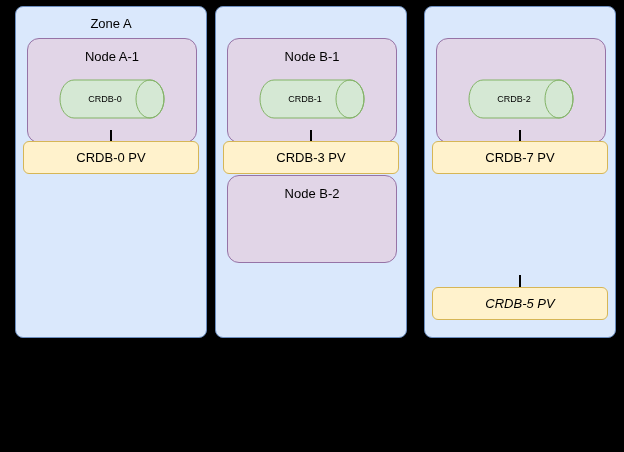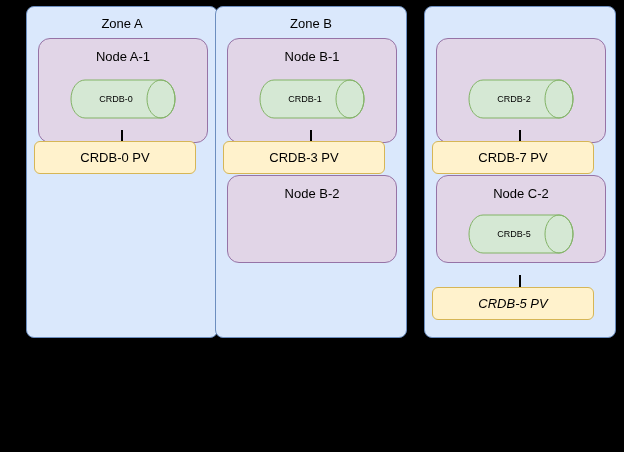--- a/index.html
+++ b/index.html
@@ -10,21 +10,21 @@
     position: relative; overflow: hidden;
   }
   .canvas { position: absolute; inset: 0; }
 
   .zone {
     position: absolute; top: 6px; width: 192px; height: 332px;
     background: var(--zone_fill, #dae8fc);
     border: 1px solid var(--zone_border, #6c8ebf);
     border-radius: 8px; box-sizing: border-box;
   }
-  .zone-a { left: 26px; }
+  .zone-a { left: 15px; }
   .zone-b { left: 215px; }
   .zone-c { left: 424px; }
 
   .zone-label {
     position: absolute; top: 9px; left: 0; width: 100%;
     text-align: center; font-size: 13px; color: #000;
   }
 
   .node {
     position: absolute; left: 11px; width: 170px;
@@ -50,21 +50,21 @@
   .cyl-label { font-size: 9px; fill: #000; font-family: "Liberation Sans", sans-serif; }
 
   .connector {
     position: absolute; left: calc(50% - 1px); width: 1.5px;
     background: var(--connector, #000000);
   }
   .connector-1 { top: 123px; height: 11px; }
   .connector-2 { top: 268px; height: 12px; }
 
   .pv {
-    position: absolute; left: 7px; width: 162px; height: 33px;
+    position: absolute; left: 7px; width: 176px; height: 33px;
     background: var(--pv_fill, #fff2cc);
     border: 1px solid var(--pv_border, #d6b656);
     border-radius: 6px; box-sizing: border-box;
     text-align: center; line-height: 31px; font-size: 13px; color: #000;
   }
   .pv-1 { top: 134px; }
   .pv-2 { top: 280px; font-style: italic; }
 </style>
 </head>
 <body style="background: rgb(0, 0, 0);">
@@ -81,21 +81,20 @@
         <ellipse class="cyl-cap" cx="91" cy="20" rx="14" ry="19"></ellipse>
         <text class="cyl-label" x="46" y="23" text-anchor="middle">CRDB-0</text>
       </svg>
     </div>
 
     <div class="connector connector-1"></div>
     <div class="pv pv-1">CRDB-0 PV</div>
   </div>
 
   <div class="zone zone-b">
-    <div class="zone-label">Zone B</div>
 
     <div class="node node-1">
       <div class="node-label">Node B-1</div>
       <svg class="cylinder" width="106" height="40" viewBox="0 0 106 40">
         <path class="cyl-body" d="M 15 1 L 91 1 A 14 19 0 0 1 91 39 L 15 39 A 14 19 0 0 1 15 1 Z"></path>
         <ellipse class="cyl-cap" cx="91" cy="20" rx="14" ry="19"></ellipse>
         <text class="cyl-label" x="46" y="23" text-anchor="middle">CRDB-1</text>
       </svg>
     </div>
 
@@ -113,26 +112,18 @@
       <svg class="cylinder" width="106" height="40" viewBox="0 0 106 40">
         <path class="cyl-body" d="M 15 1 L 91 1 A 14 19 0 0 1 91 39 L 15 39 A 14 19 0 0 1 15 1 Z"></path>
         <ellipse class="cyl-cap" cx="91" cy="20" rx="14" ry="19"></ellipse>
         <text class="cyl-label" x="46" y="23" text-anchor="middle">CRDB-2</text>
       </svg>
     </div>
 
     <div class="connector connector-1"></div>
     <div class="pv pv-1">CRDB-7 PV</div>
 
-    <div class="node node-2">
-      <div class="node-label">Node C-2</div>
-      <svg class="cylinder" width="106" height="40" viewBox="0 0 106 40">
-        <path class="cyl-body" d="M 15 1 L 91 1 A 14 19 0 0 1 91 39 L 15 39 A 14 19 0 0 1 15 1 Z"></path>
-        <ellipse class="cyl-cap" cx="91" cy="20" rx="14" ry="19"></ellipse>
-        <text class="cyl-label" x="46" y="23" text-anchor="middle">CRDB-5</text>
-      </svg>
-    </div>
 
     <div class="connector connector-2"></div>
     <div class="pv pv-2">CRDB-5 PV</div>
   </div>
 
 </div>
 
 </body></html>

